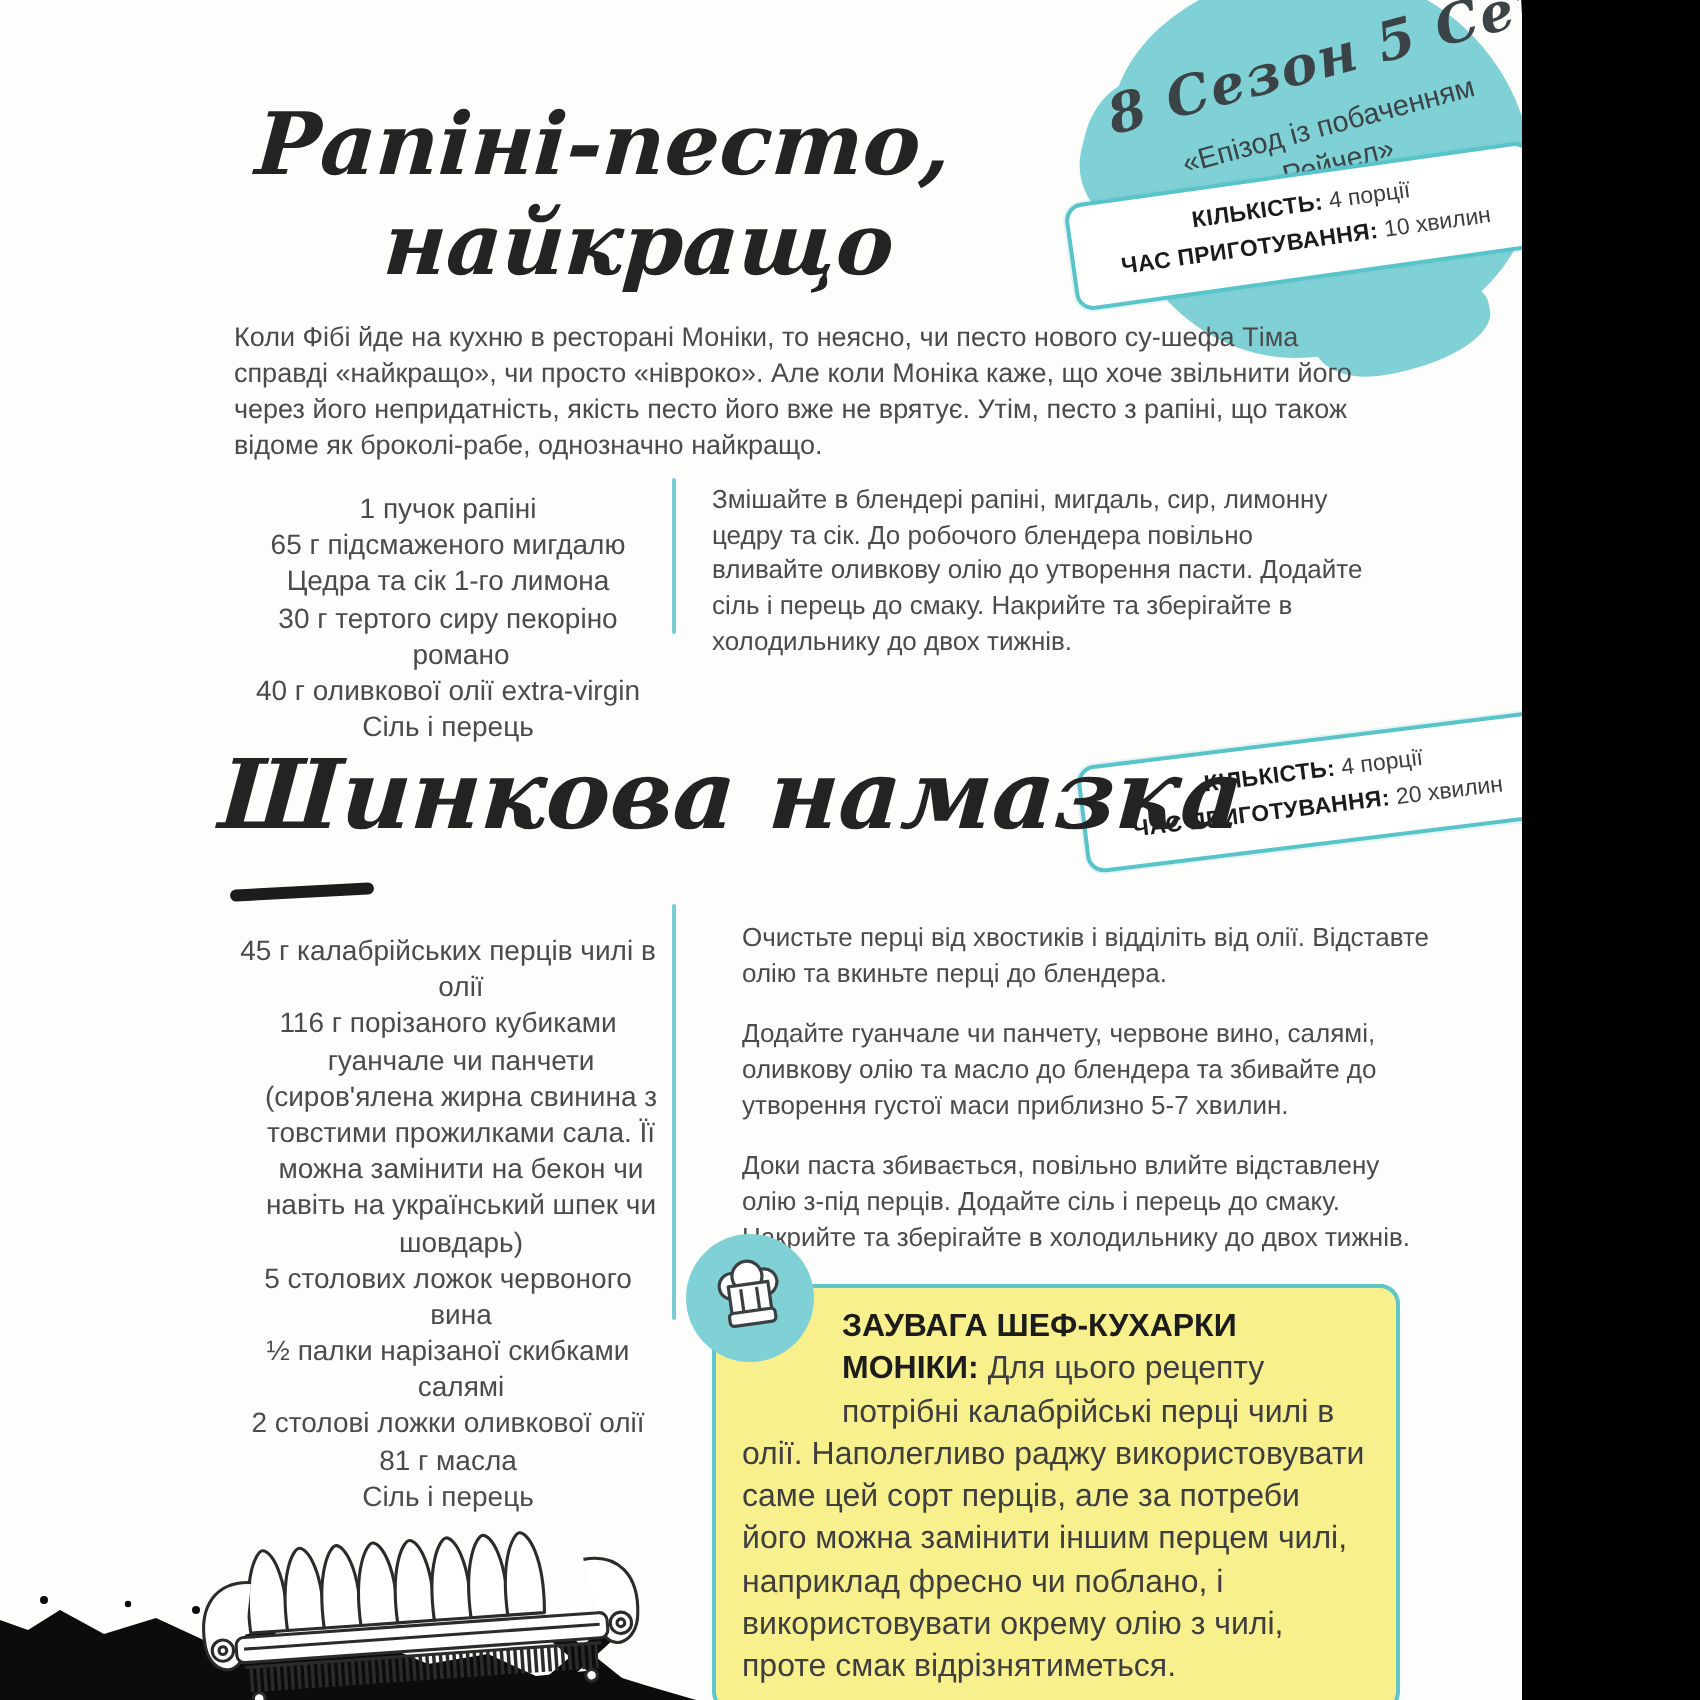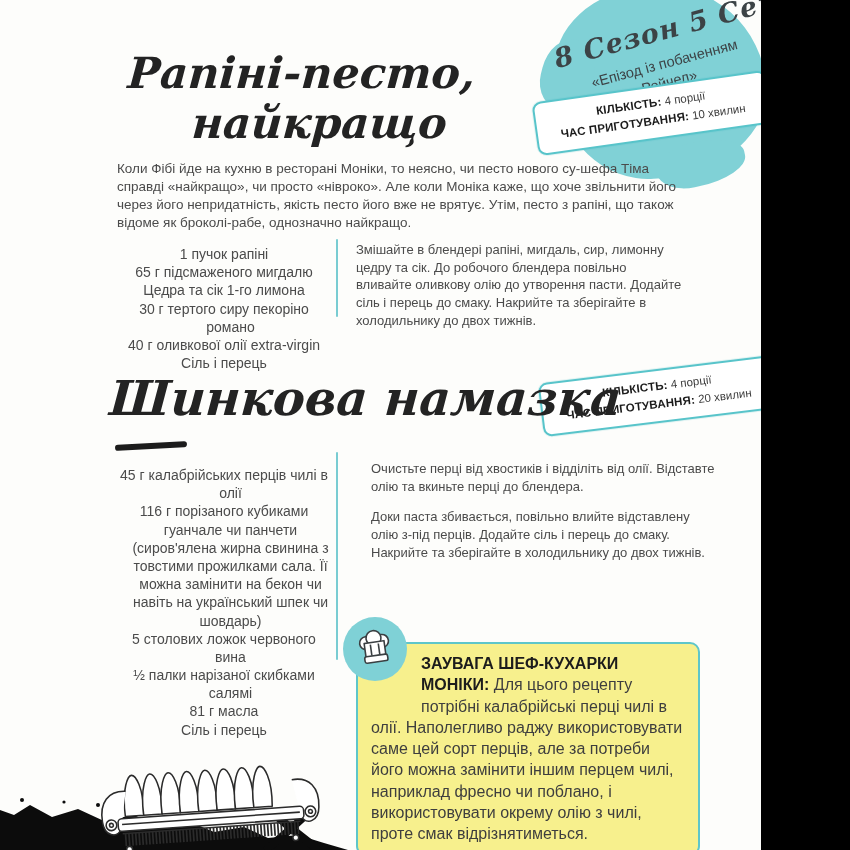--- a/index.html
+++ b/index.html
@@ -135,26 +135,28 @@
   </div>
 
   <div class="title t2">Шинкова намазка</div>
   <div class="abs t2-underline"></div>
 
   <ul class="abs ing ing2">
     <li>45 г калабрійських перців чилі в олії</li>
     <li>116 г порізаного кубиками гуанчале чи панчети (сиров'ялена жирна свинина з товстими прожилками сала. Її можна замінити на бекон чи навіть на український шпек чи шовдарь)</li>
     <li>5 столових ложок червоного вина</li>
     <li>½ палки нарізаної скибками салямі</li>
+    <li>2 столові ложки оливкової олії</li>
     <li>81 г масла</li>
     <li>Сіль і перець</li>
   </ul>
   <div class="abs vdivider div2"></div>
   <div class="abs inst inst2">
     <p>Очистьте перці від хвостиків і відділіть від олії. Відставте олію та вкиньте перці до блендера.</p>
+    <p>Додайте гуанчале чи панчету, червоне вино, салямі, оливкову олію та масло до блендера та збивайте до утворення густої маси приблизно 5-7 хвилин.</p>
     <p>Доки паста збивається, повільно влийте відставлену олію з-під перців. Додайте сіль і перець до смаку. Накрийте та зберігайте в холодильнику до двох тижнів.</p>
   </div>
 
   <div class="abs note">
     <span class="note-spacer"></span>
     <b>ЗАУВАГА ШЕФ-КУХАРКИ МОНІКИ:</b><span> Для цього рецепту потрібні калабрійські перці чилі в олії. Наполегливо раджу використовувати саме цей сорт перців, але за потреби його можна замінити іншим перцем чилі, наприклад фресно чи поблано, і використовувати окрему олію з чилі, проте смак відрізнятиметься.</span>
   </div>
   <div class="abs chef-circle">
     <svg width="40" height="40" viewBox="0 0 40 40">
       <g transform="rotate(-8 20 20)" stroke="#3a3f42" stroke-width="1.6" fill="#ffffff" stroke-linejoin="round">

